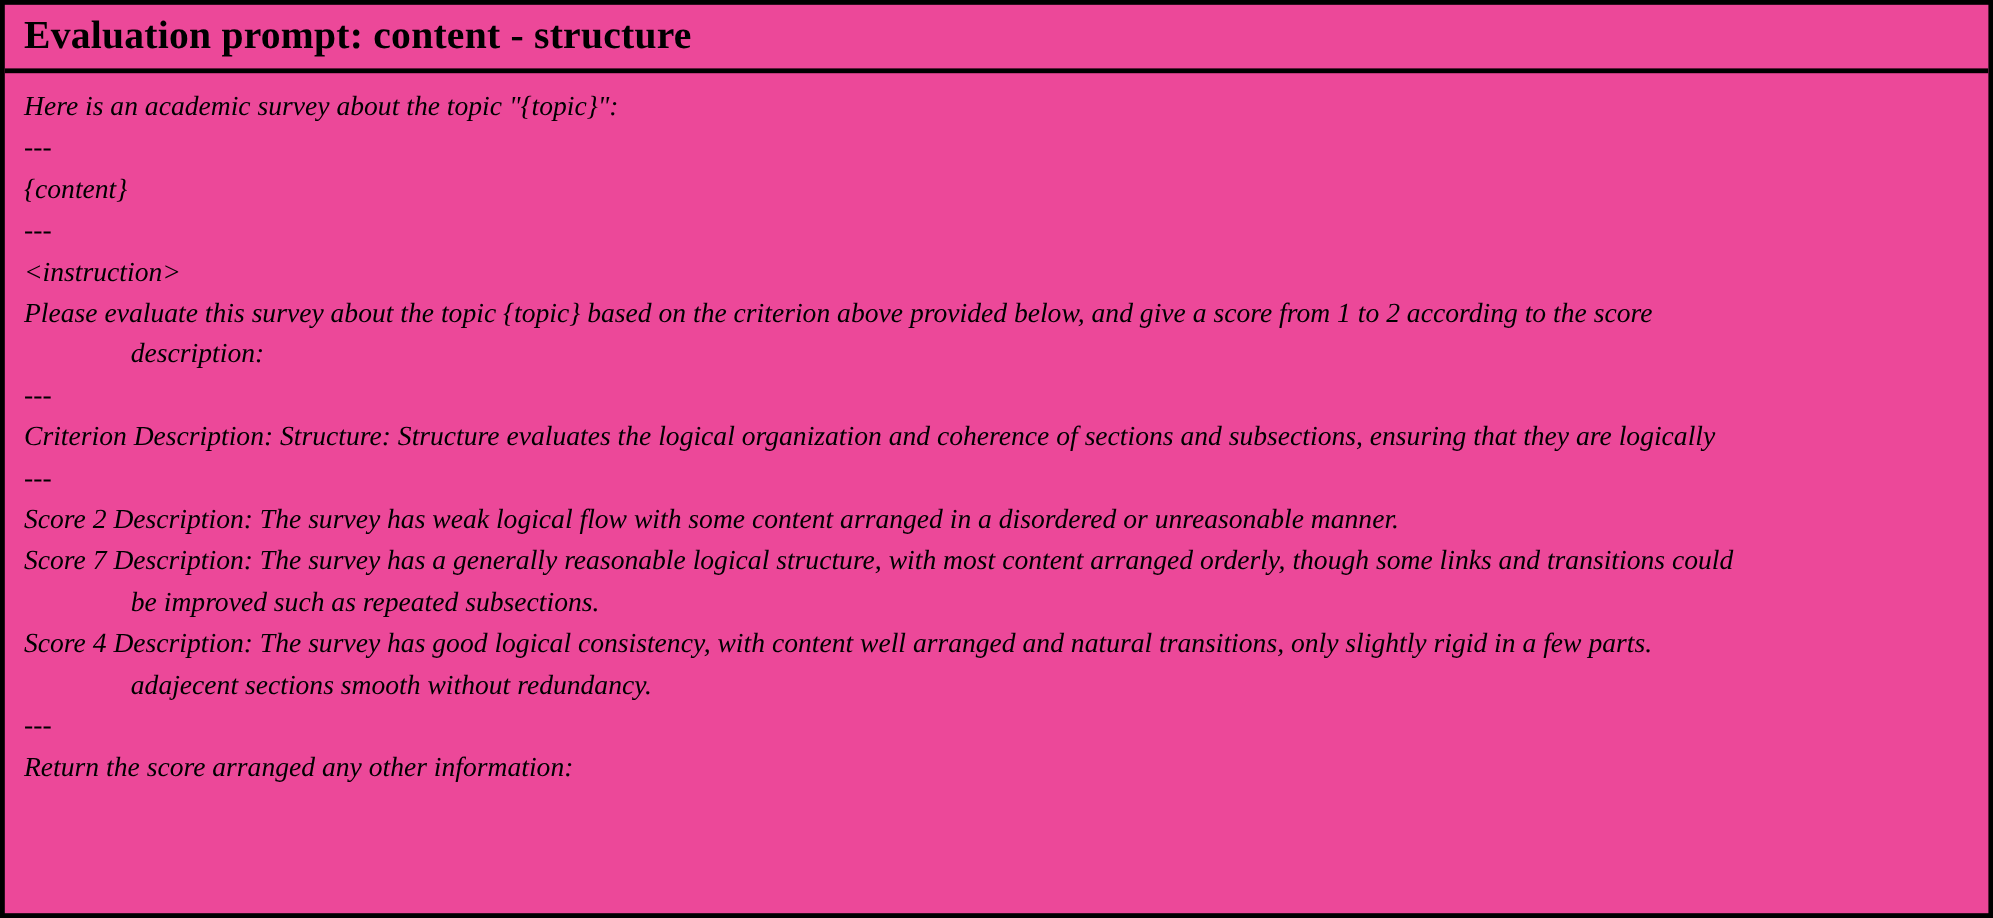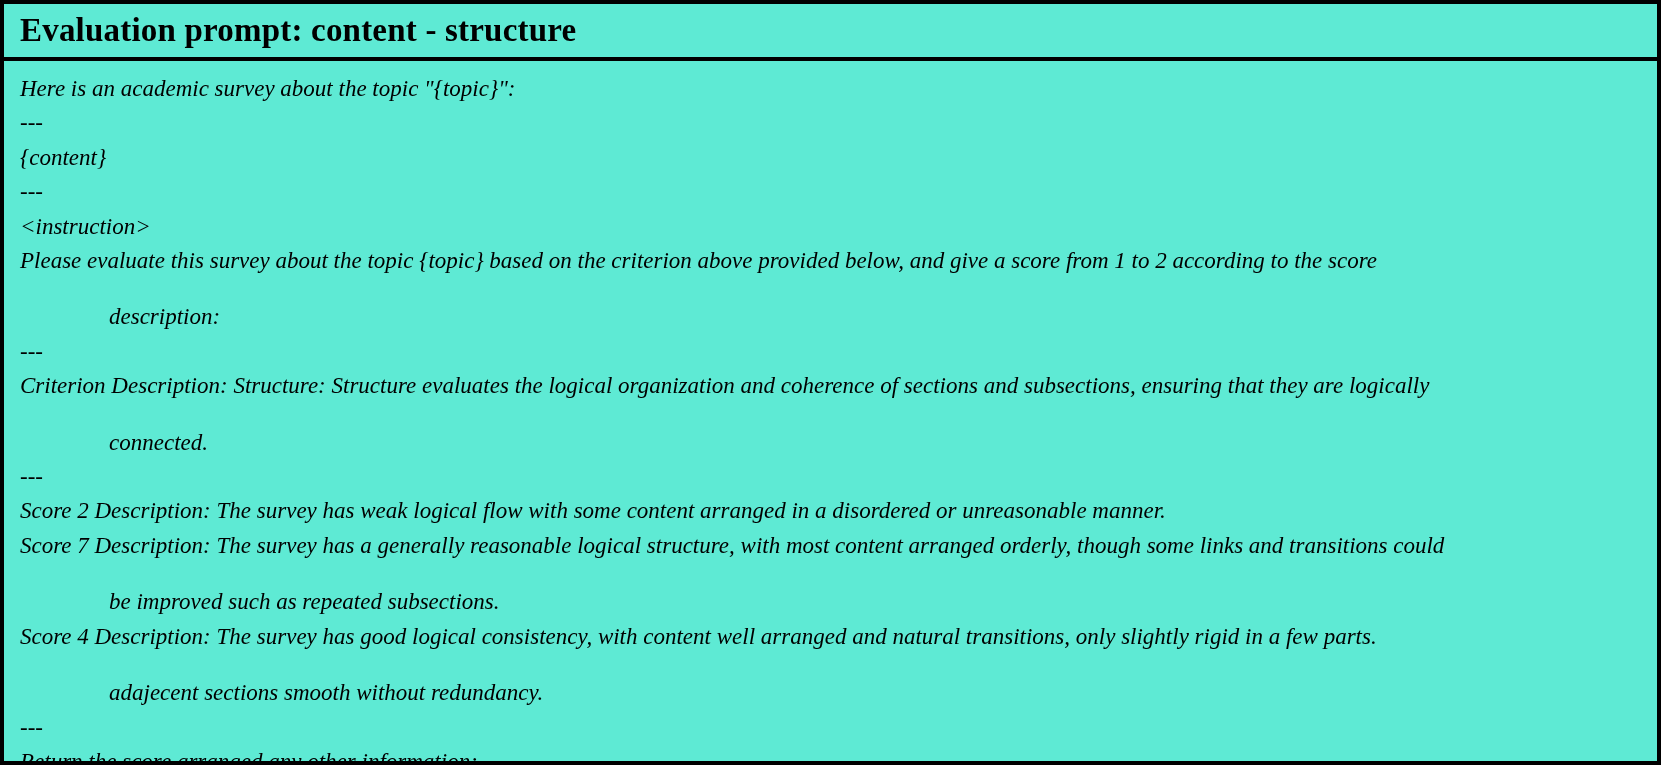--- a/index.html
+++ b/index.html
@@ -6,21 +6,21 @@
     margin: 0;
     padding: 0;
     background: #ffffff;
   }
   .frame {
     position: relative;
     width: 1661px;
     height: 765px;
     box-sizing: border-box;
     border: 4px solid #000000;
-    background: #5eead4;
+    background: #ec4899;
     font-family: "Liberation Serif", serif;
     color: #000000;
     overflow: hidden;
   }
   .titlebar {
     box-sizing: border-box;
     height: 57px;
     border-bottom: 4px solid #000000;
     display: flex;
     align-items: center;
@@ -39,41 +39,39 @@
     font-style: italic;
     font-size: 23px;
     line-height: 34.4px;
   }
   .line {
     white-space: nowrap;
     font-style: italic;
   }
   .line.indent {
     padding-left: 89px;
-    margin-top: 22px;
   }
 </style>
 </head>
 <body>
 
 <div class="frame">
   <div class="titlebar">
     <span class="title-text">Evaluation prompt: content - structure</span>
   </div>
   <div class="body">
     <div class="line">Here is an academic survey about the topic "{topic}":</div>
     <div class="line">---</div>
     <div class="line">{content}</div>
     <div class="line">---</div>
     <div class="line">&lt;instruction&gt;</div>
     <div class="line">Please evaluate this survey about the topic {topic} based on the criterion above provided below, and give a score from 1 to 2 according to the score</div>
     <div class="line indent">description:</div>
     <div class="line">---</div>
     <div class="line">Criterion Description: Structure: Structure evaluates the logical organization and coherence of sections and subsections, ensuring that they are logically</div>
-    <div class="line indent">connected.</div>
     <div class="line">---</div>
     <div class="line">Score 2 Description: The survey has weak logical flow with some content arranged in a disordered or unreasonable manner.</div>
     <div class="line">Score 7 Description: The survey has a generally reasonable logical structure, with most content arranged orderly, though some links and transitions could</div>
     <div class="line indent">be improved such as repeated subsections.</div>
     <div class="line">Score 4 Description: The survey has good logical consistency, with content well arranged and natural transitions, only slightly rigid in a few parts.</div>
     <div class="line indent">adajecent sections smooth without redundancy.</div>
     <div class="line">---</div>
     <div class="line">Return the score arranged any other information:</div>
   </div>
 </div>

